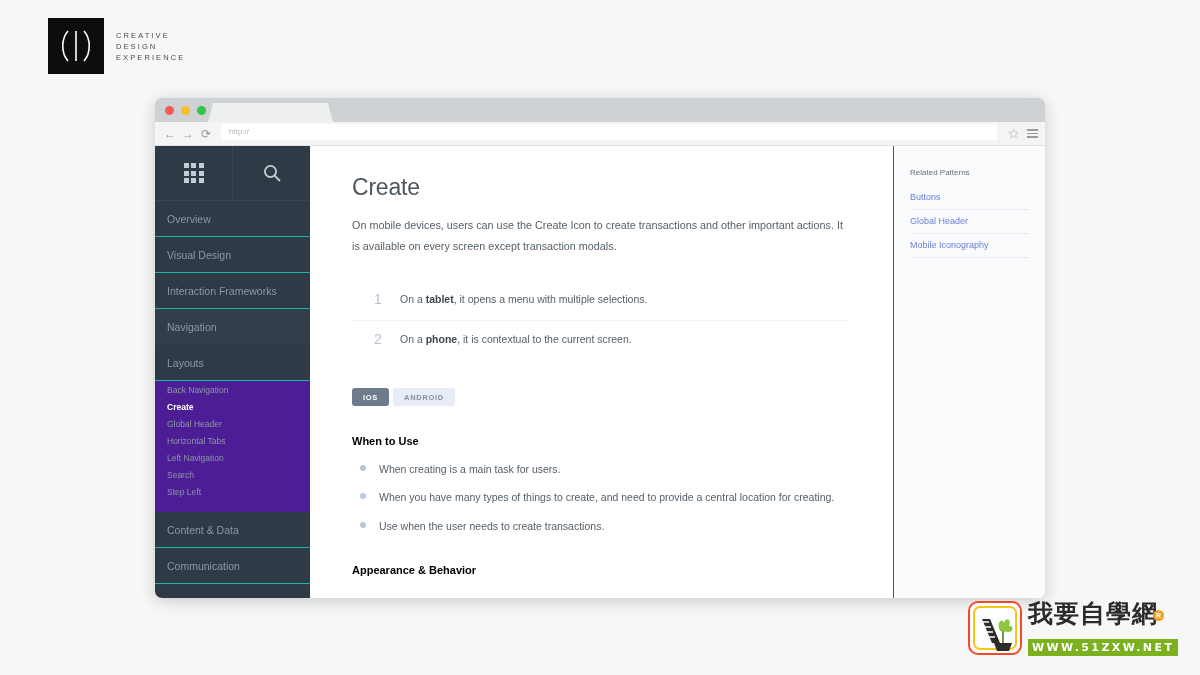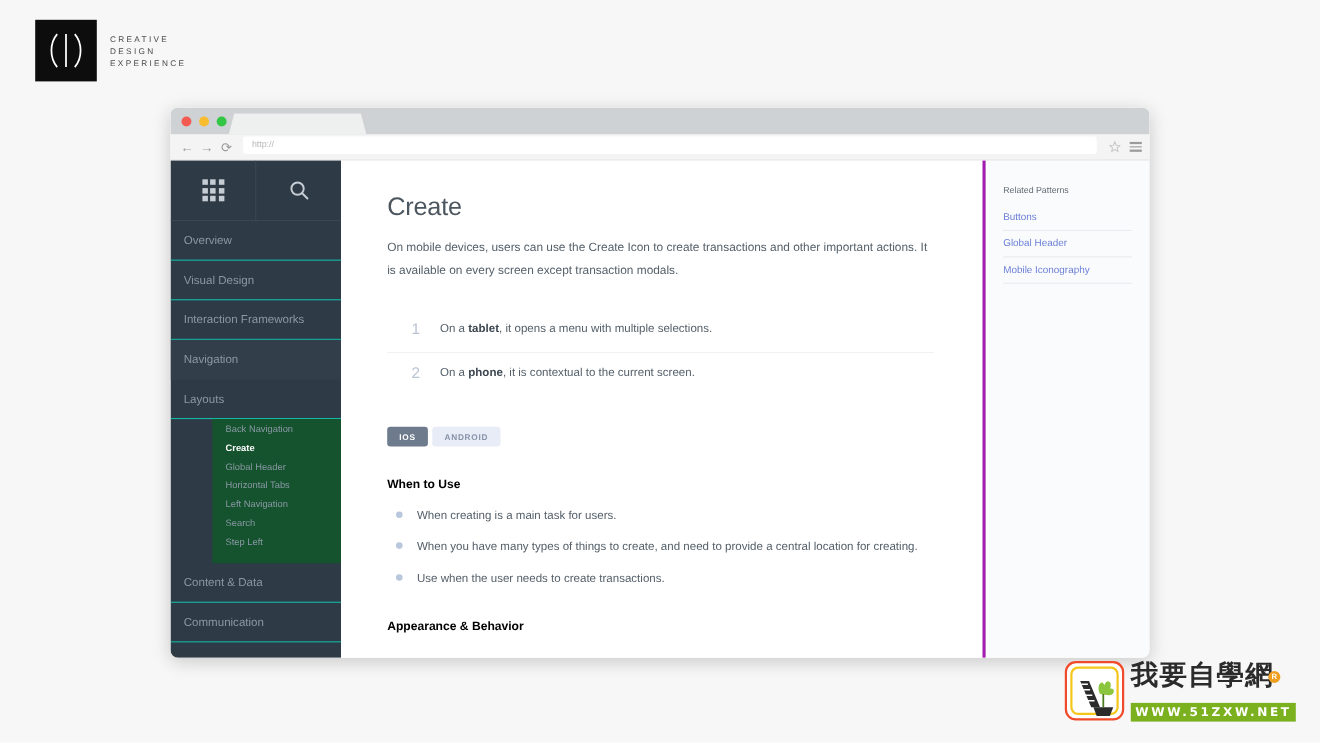--- a/index.html
+++ b/index.html
@@ -4,21 +4,21 @@
 <style>
   * { margin:0; padding:0; box-sizing:border-box; }
   html,body { width:1200px; height:675px; overflow:hidden; }
   body {
     background:#f7f7f7;
     font-family:"Liberation Sans", sans-serif;
     position:relative;
   }
 
   
-  #brand-logo { position:absolute; left:32px; top:18px; display:flex; align-items:center; }
+  #brand-logo { position:absolute; left:48px; top:18px; display:flex; align-items:center; }
   #brand-mark {
     width:56px; height:56px; background:#0d0d0d;
     position:relative; flex:none;
   }
   #brand-mark svg { position:absolute; left:0; top:0; }
   #brand-words {
     margin-left:12px; color:#4a4a4a;
     font-size:7.5px; line-height:11px; letter-spacing:2.1px; font-weight:400;
   }
 
@@ -70,21 +70,21 @@
   }
   #sidebar-grid-btn { border-right:1px solid #3a4651; }
   .grid-dots { display:grid; grid-template-columns:repeat(3,5px); gap:2.5px; }
   .grid-dots i { display:block; width:5px; height:5px; background:#c5ccd3; }
 
   .nav-section {
     height:36px; display:flex; align-items:center; padding-left:12px;
     font-size:10.5px; color:#8b98a5; border-bottom:1px solid #14b8a6; cursor:pointer;
   }
   .nav-section.expanded { background:#323e49; border-bottom:none; }
-  #nav-sub { background:#14532d; padding:0 0 12px 0;margin-left:38px; }
+  #nav-sub { background:#4c1d95; padding:0 0 12px 0; }
   .nav-sub-item {
     height:17px; display:flex; align-items:center; padding-left:12px;
     font-size:8.5px; color:#8b98a5; cursor:pointer;
   }
   .nav-sub-item.active { color:#ffffff; font-weight:bold; }
 
   
   #main { flex:1; background:#fff; padding:28px 40px 0 42px; overflow:hidden; position:relative; }
   #page-title { font-size:23px; color:#4c565f; font-weight:400; letter-spacing:-.2px; }
   #intro { margin-top:14px; font-size:10.8px; line-height:1.95; color:#55606a; max-width:492px; }
@@ -110,21 +110,21 @@
   .bullet-row { display:flex; align-items:flex-start; margin-bottom:11px; }
   .bullet-dot {
     width:6px; height:6px; border-radius:50%; background:#b9c7dc;
     flex:none; margin:4px 13px 0 8px;
   }
   .bullet-text { font-size:10.5px; color:#55606a; line-height:1.65; }
 
   
   #right-rail {
     width:152px; flex:none; background:#fafbfc;
-    border-left:3px solid #a21caf; padding:22px 16px 0 16px;
+    border-left:1px solid #a21caf; padding:22px 16px 0 16px;
   }
   #related-title { font-size:8px; color:#636c75; margin-bottom:9px; }
   .related-link {
     display:block; font-size:9px; color:#6b7fd7; padding:6px 0 7px;
     border-bottom:1px solid #e9ebee; cursor:pointer; text-decoration:none;
   }
 
   
   #watermark {
     position:absolute; left:968px; top:598px; width:204px; height:60px;

